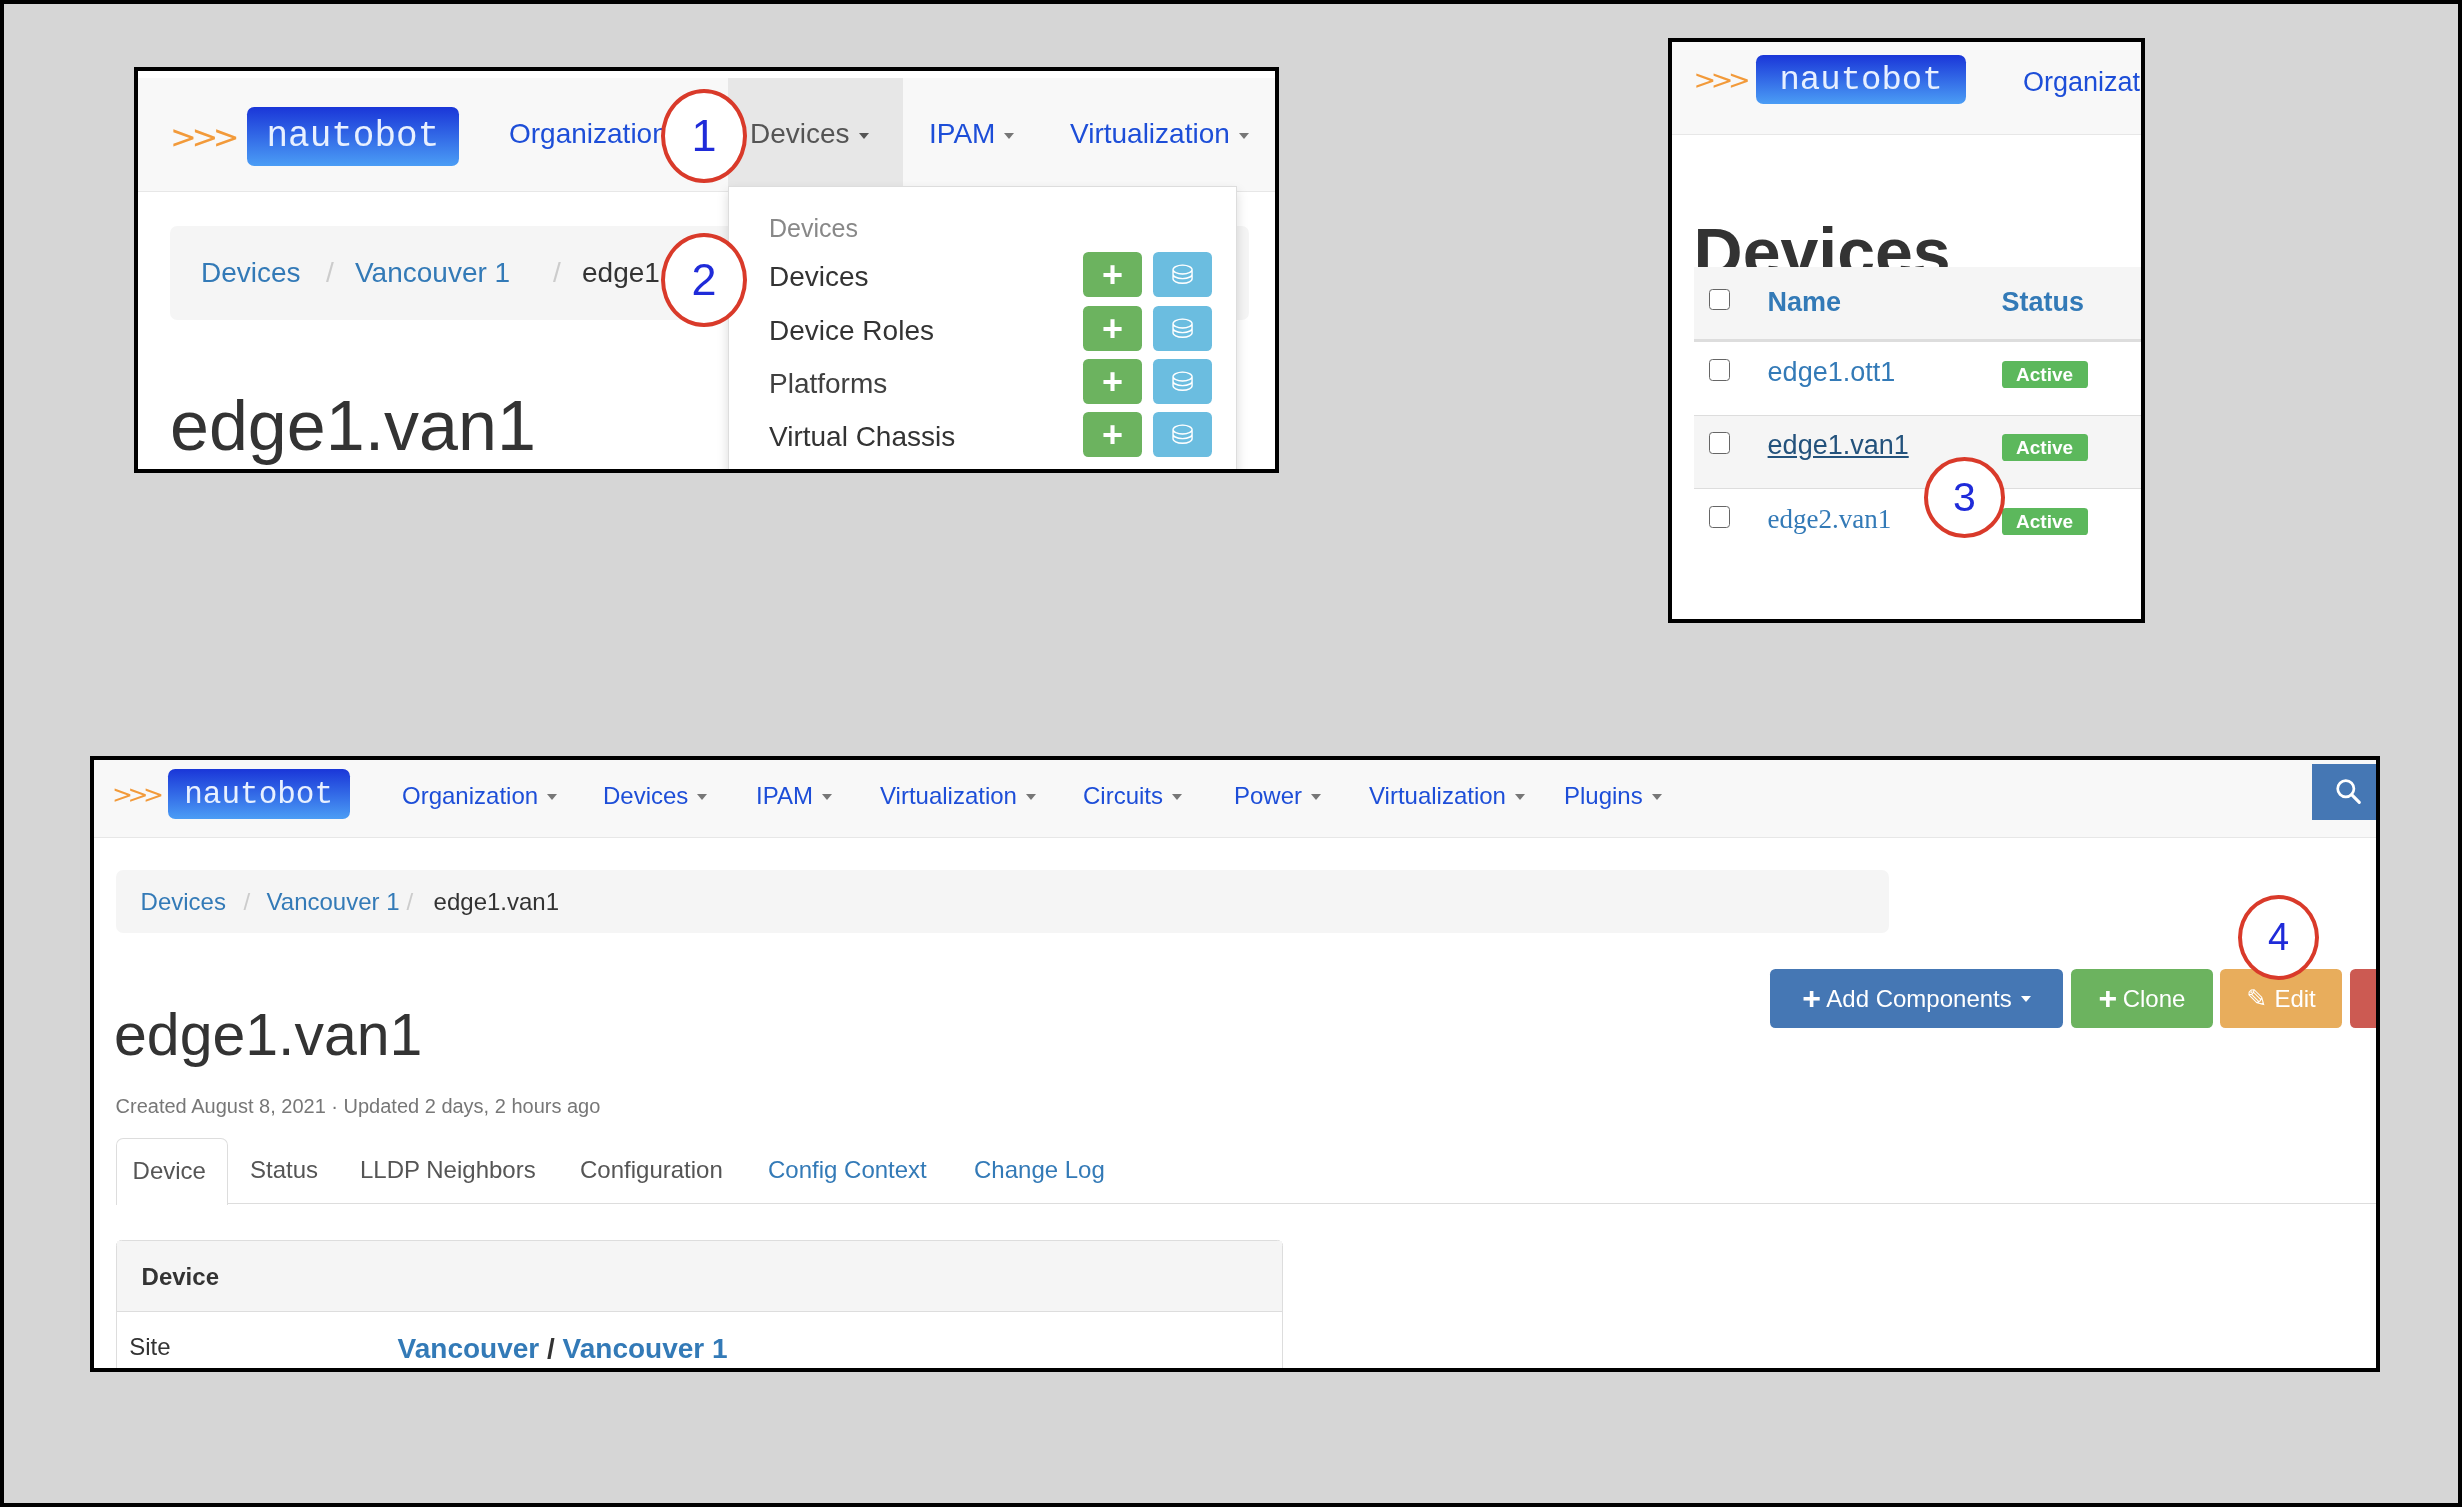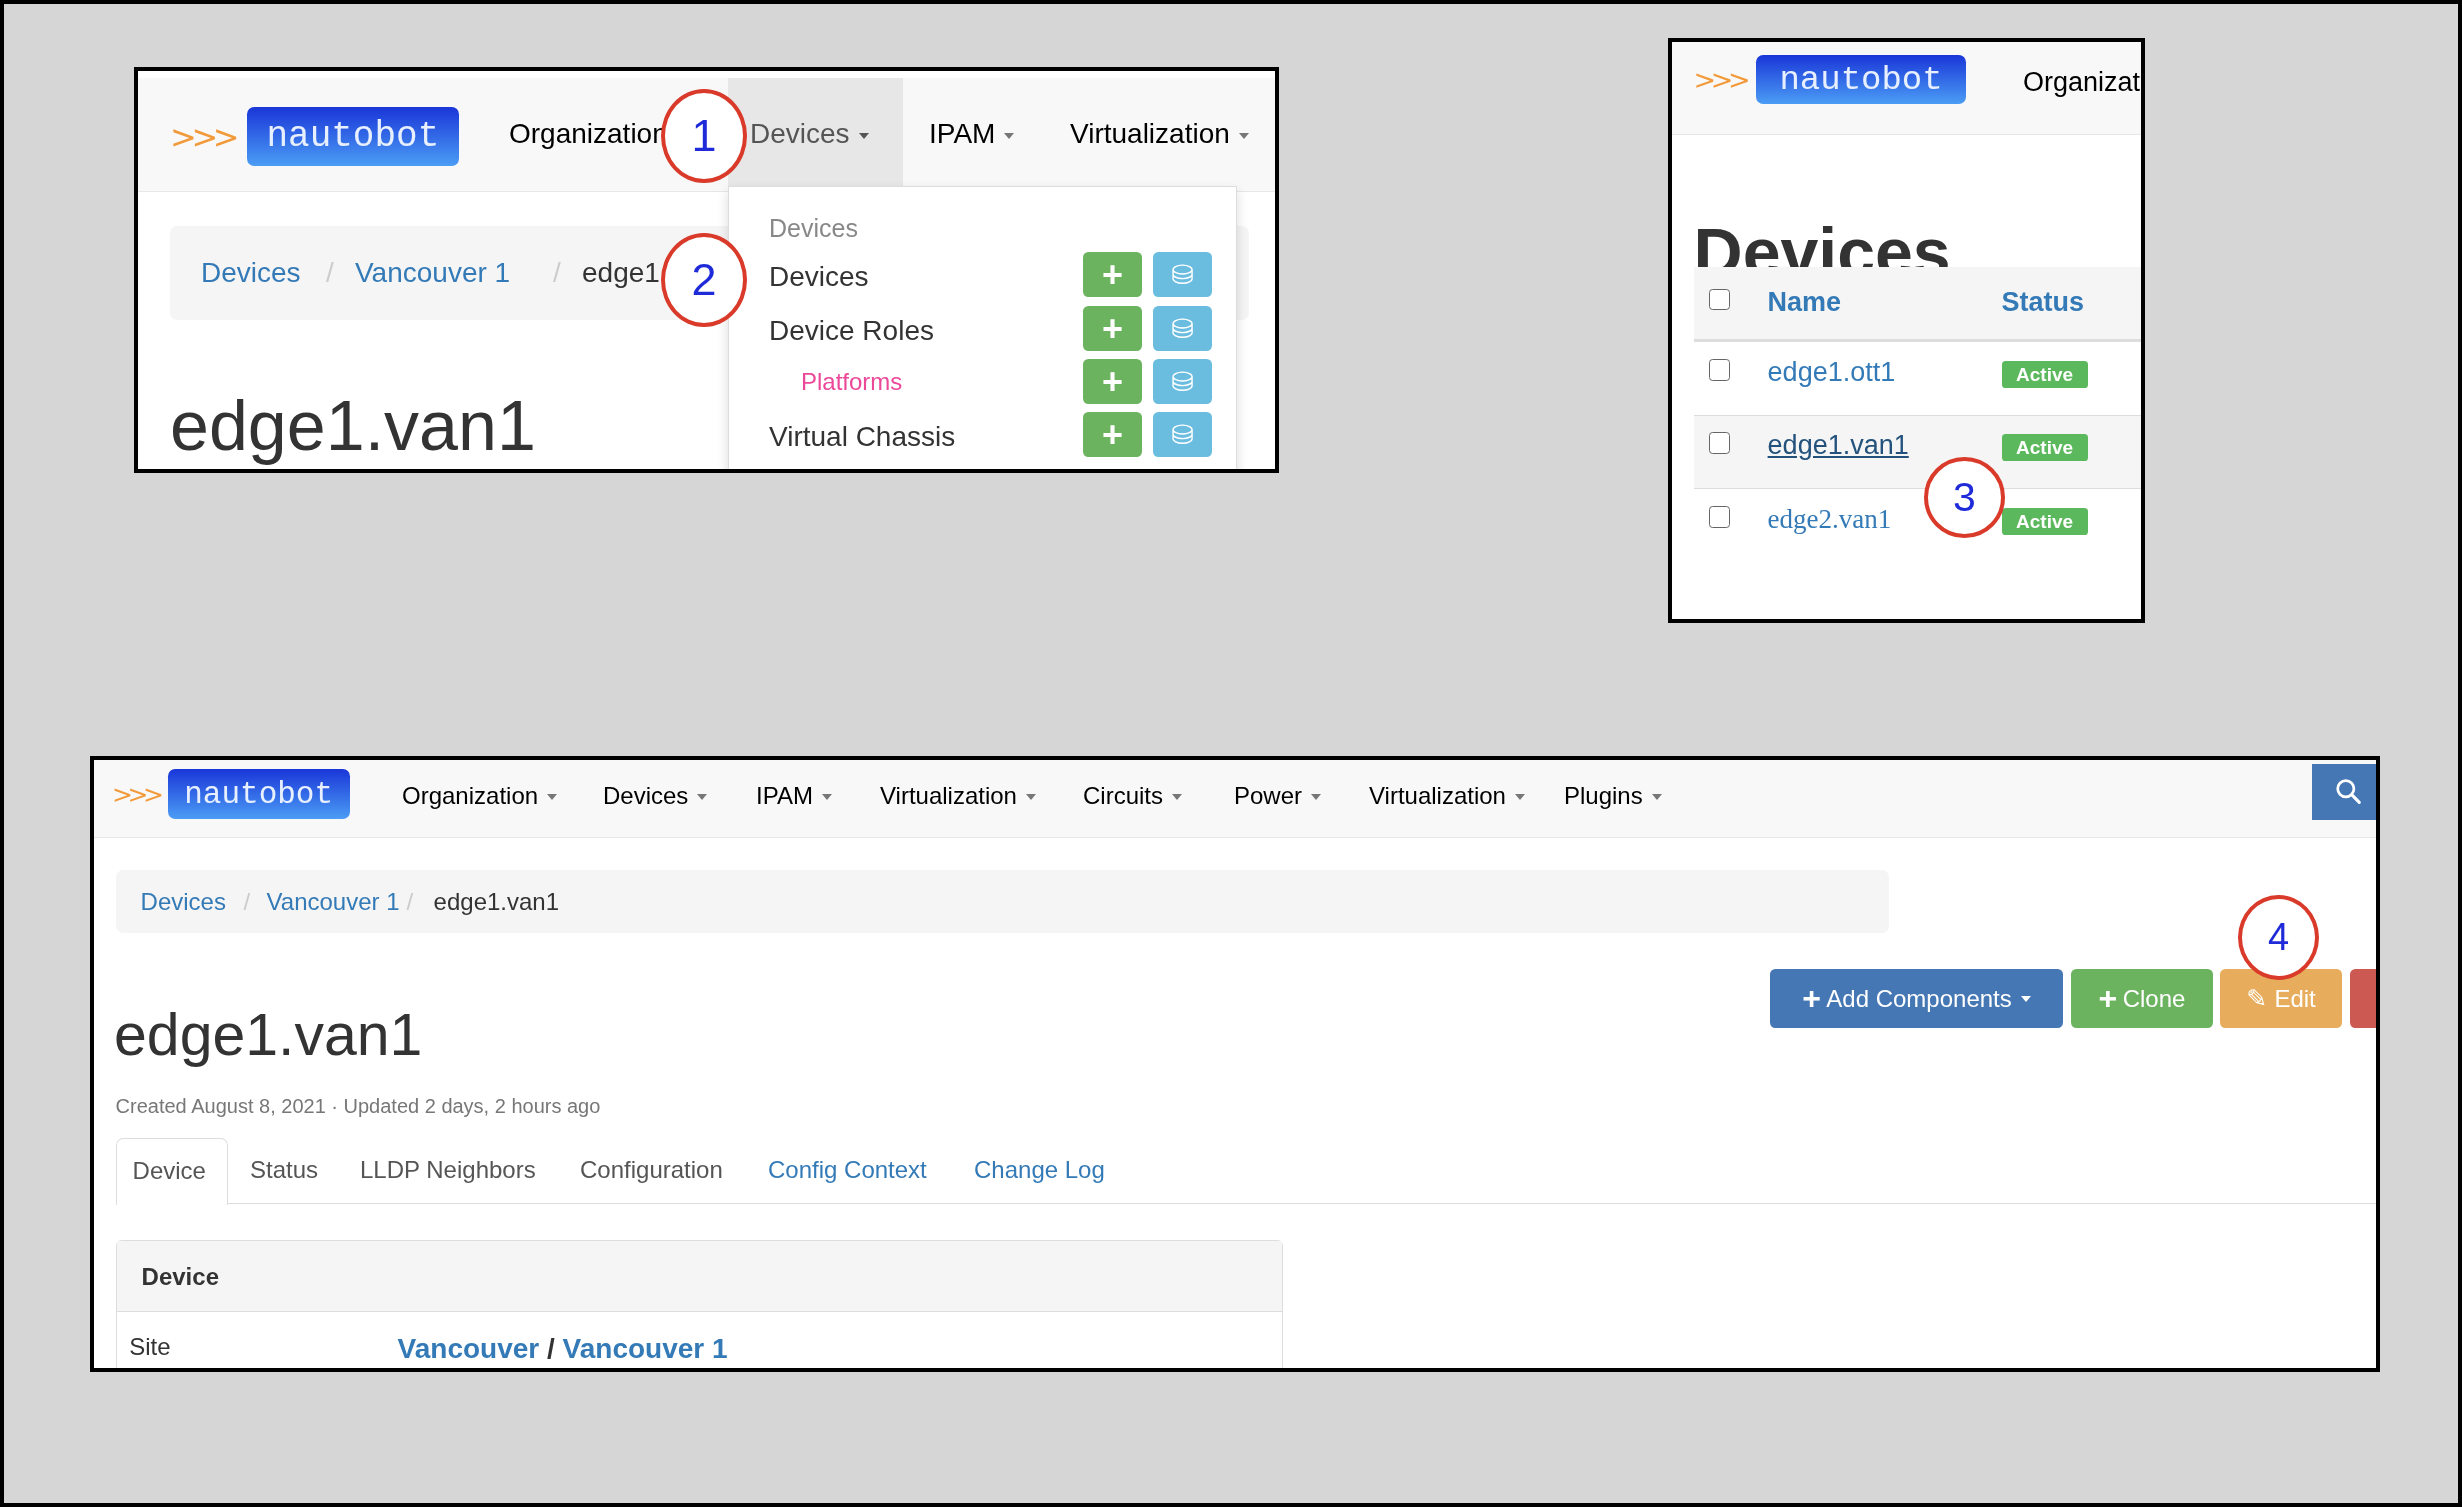--- a/index.html
+++ b/index.html
@@ -3,21 +3,21 @@
 <meta charset="utf-8">
 <style>
   html, body { margin:0; padding:0; }
   body { width:2462px; height:1507px; overflow:hidden; font-family:"Liberation Sans", sans-serif; }
   #frame { position:absolute; left:0; top:0; width:2462px; height:1507px; box-sizing:border-box; border:4.5px solid #000; background:#d6d6d6; }
   .panel { position:absolute; box-sizing:border-box; border:4.5px solid #000; background:#fff; overflow:hidden; }
   .navbar { position:absolute; left:0; right:0; top:0; background:#f8f8f8; border-bottom:1.8px solid #e7e7e7; }
   .logo { position:absolute; display:flex; align-items:center; }
   .chev { color:#f29a3a; font-family:"DejaVu Sans", sans-serif; letter-spacing:-5.4px; }
   .logo-box { background:linear-gradient(#1a36d8, #4b9df5); color:#e8f0ff; font-family:"Liberation Mono", monospace; border-radius:7.2px; display:flex; align-items:center; justify-content:center; }
-  .navlink { position:absolute; color:#000000; white-space:nowrap; }
+  .navlink { position:absolute; color:#1d4ed8; white-space:nowrap; }
   .caret { display:inline-block; width:0; height:0; border-left:5.4px solid transparent; border-right:5.4px solid transparent; border-top:6.3px solid #777; vertical-align:middle; margin-left:9px; }
   .link { color:#337ab7; }
   .muted { color:#999; }
   .callout { position:absolute; box-sizing:border-box; border:4.5px solid #d93a2a; border-radius:50%; background:#fff; color:#1f2bd9; font-weight:normal; display:flex; align-items:center; justify-content:center; font-family:"Liberation Sans", sans-serif; }
   .btn-sq { position:absolute; border-radius:5.4px; display:flex; align-items:center; justify-content:center; color:#fff; }
   .green { background:#6cb35f; }
   .blue-l { background:#6bbde0; }
   .badge { position:absolute; background:#5cb85c; color:#fff; font-weight:bold; border-radius:3.6px; display:flex; align-items:center; justify-content:center; }
   .cbox { position:absolute; width:21.6px; height:21.6px; box-sizing:border-box; border:1.8px solid #666; border-radius:3.6px; background:#fff; }
   .abs { position:absolute; white-space:nowrap; }
@@ -64,21 +64,21 @@
       <div style="position:absolute;left:0;top:119px;width:504px;height:52px;">
         <span class="abs" style="left:40px;top:9px;font-size:28px;color:#333;">Device Roles</span>
         <div class="btn-sq green" style="left:354px;top:0;width:59px;height:45px;">
             <span style="font-size:36px;font-weight:bold;">+</span>
           </div>
         <div class="btn-sq blue-l" style="left:424px;top:0;width:59px;height:45px;">
             <span style="font-size:27px;">⛁</span>
           </div>
       </div>
       <div style="position:absolute;left:0;top:172px;width:504px;height:52px;">
-        <span class="abs" style="left:40px;top:9px;font-size:24px;color:#ec4899;margin-left:32px;">Platforms</span>
+        <span class="abs" style="left:40px;top:9px;font-size:28px;color:#404040;">Platforms</span>
         <div class="btn-sq green" style="left:354px;top:0;width:59px;height:45px;">
             <span style="font-size:36px;font-weight:bold;">+</span>
           </div>
         <div class="btn-sq blue-l" style="left:424px;top:0;width:59px;height:45px;">
             <span style="font-size:27px;">⛁</span>
           </div>
       </div>
       <div style="position:absolute;left:0;top:225px;width:504px;height:52px;">
         <span class="abs" style="left:40px;top:9px;font-size:28px;color:#333;">Virtual Chassis</span>
         <div class="btn-sq green" style="left:354px;top:0;width:59px;height:45px;">

